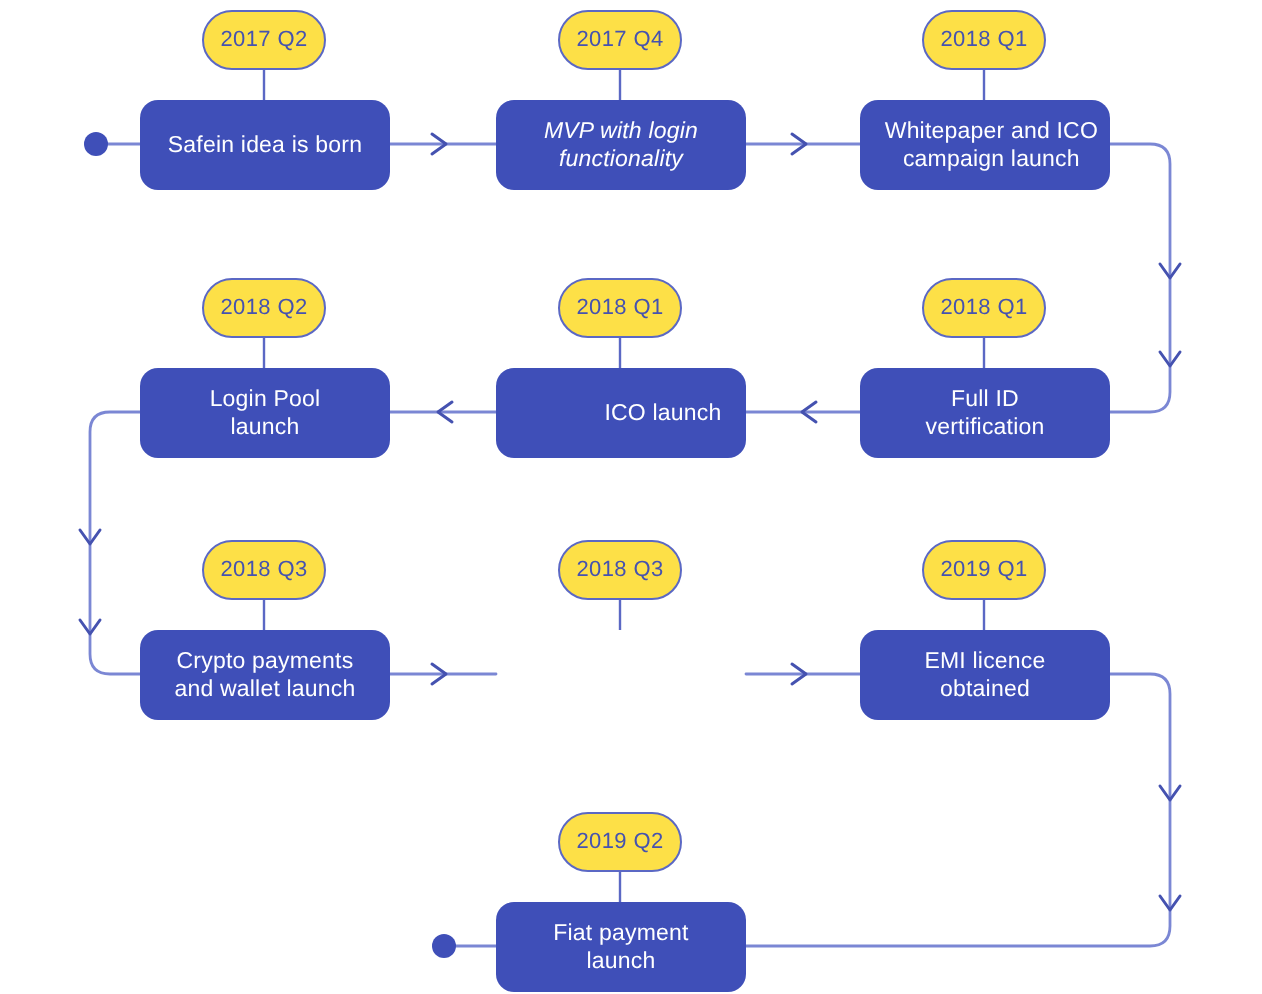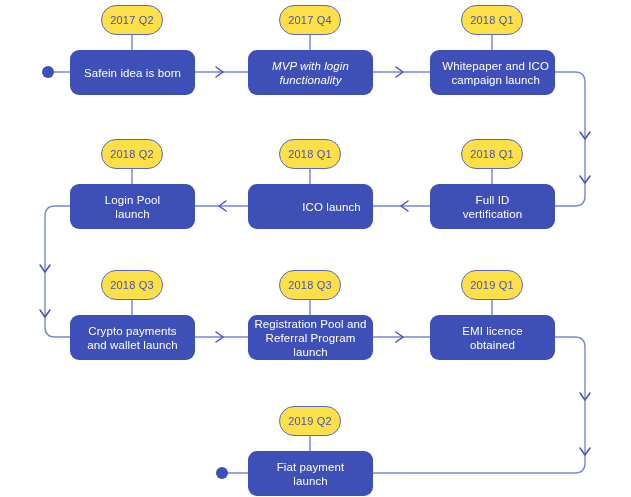--- a/index.html
+++ b/index.html
@@ -174,24 +174,20 @@
     <span>2018 Q3</span>
   </div>
   <div class="node" style="left:70px; top:315px;">
     <span class="node-label">Crypto payments
 and wallet launch</span>
   </div>
 
   <div class="badge" style="left:279px; top:270px;">
     <span>2018 Q3</span>
   </div>
-  <div class="node" style="left:248px; top:315px;">
-    <span class="node-label">Registration Pool and
-Referral Program launch</span>
-  </div>
 
   <div class="badge" style="left:461px; top:270px;">
     <span>2019 Q1</span>
   </div>
   <div class="node" style="left:430px; top:315px;">
     <span class="node-label">EMI licence
 obtained</span>
   </div>
 
   <div class="badge" style="left:279px; top:406px;">

